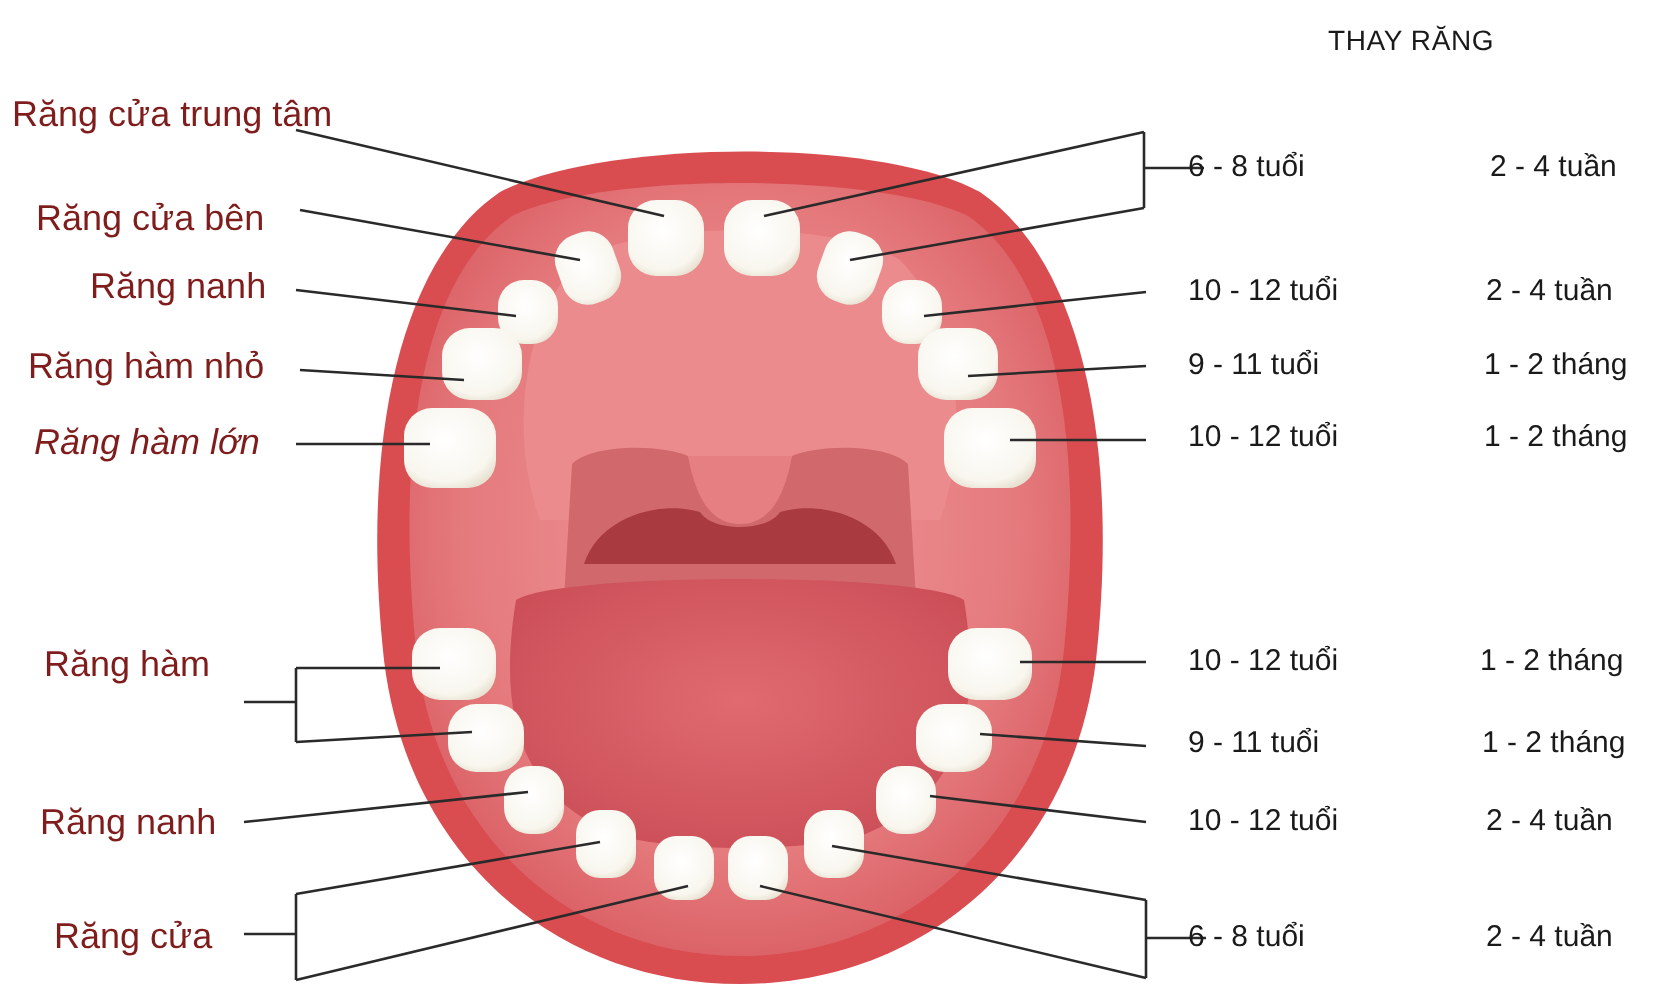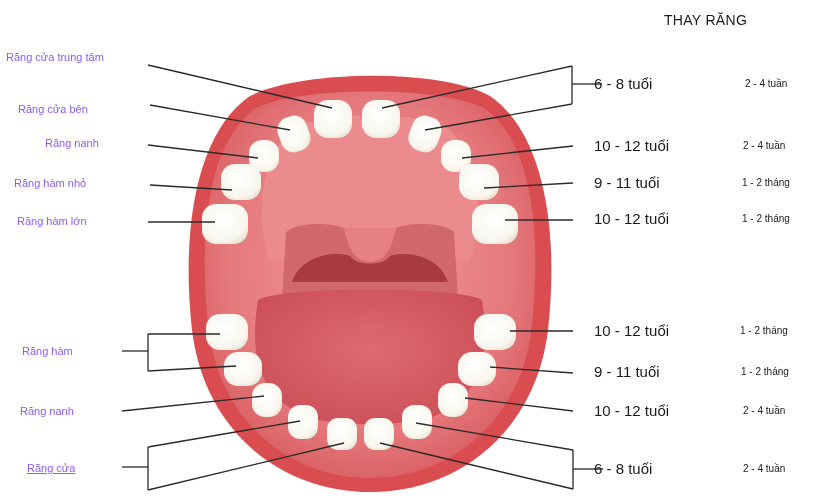--- a/index.html
+++ b/index.html
@@ -1,21 +1,21 @@
 <!DOCTYPE html>
 <html><head>
 <meta charset="utf-8">
 <style>
   html, body { margin: 0; padding: 0; background: #ffffff; }
   body { width: 840px; height: 500px; position: relative; overflow: hidden;
          font-family: "Liberation Sans", "DejaVu Sans", sans-serif; color: #1a1a1a; }
   #diagram { position: absolute; left: 0; top: 0; width: 840px; height: 440px; }
-  .lbl { position: absolute; font-size: 11px; white-space: nowrap; line-height: 18px; color: #8b5cf6; }
+  .lbl { position: absolute; font-size: 18px; white-space: nowrap; line-height: 18px; color: #7f1d1d; }
   .age { position: absolute; font-size: 15px; white-space: nowrap; line-height: 18px; width: 100px; }
-  .dur { position: absolute; font-size: 10px; white-space: nowrap; line-height: 18px; }
+  .dur { position: absolute; font-size: 15px; white-space: nowrap; line-height: 18px; }
   .title { position: absolute; left: 664px; top: 12px; font-size: 14px; letter-spacing: 0.3px; }
 </style>
 </head>
 <body>
 
 <div id="diagram">
   <svg width="840" height="500" viewBox="0 0 840 500">
     <defs>
       <radialGradient id="gumGrad" cx="50%" cy="45%" r="60%">
         <stop offset="0%" stop-color="#ef9a9c"></stop>
@@ -109,26 +109,26 @@
     </g>
   </svg>
 
   <div class="title">THAY RĂNG</div>
 
   
   <div class="lbl" style="left:6px; top:48px;">Răng cửa trung tâm</div>
   <div class="lbl" style="left:18px; top:100px;">Răng cửa bên</div>
   <div class="lbl" style="left:45px; top:134px;">Răng nanh</div>
   <div class="lbl" style="left:14px; top:174px;text-align:center;">Răng hàm nhỏ</div>
-  <div class="lbl" style="left:17px; top:212px;">Răng hàm lớn</div>
+  <div class="lbl" style="left:17px; top:212px;font-style:italic;">Răng hàm lớn</div>
 
   
-  <div class="lbl" style="left:22px; top:342px;">Răng hàm</div>
+  <div class="lbl" style="left:22px; top:323px;">Răng hàm</div>
   <div class="lbl" style="left:20px; top:402px;">Răng nanh</div>
-  <div class="lbl" style="left:27px; top:459px;text-decoration:underline;">Răng cửa</div>
+  <div class="lbl" style="left:27px; top:459px;">Răng cửa</div>
 
   
   <div class="age" style="left:594px; top:75px;">6 - 8 tuổi</div>
   <div class="dur" style="left:745px; top:75px;">2 - 4 tuần</div>
   <div class="age" style="left:594px; top:137px;">10 - 12 tuổi</div>
   <div class="dur" style="left:743px; top:137px;">2 - 4 tuần</div>
   <div class="age" style="left:594px; top:174px;">9 - 11 tuổi</div>
   <div class="dur" style="left:742px; top:174px;">1 - 2 tháng</div>
   <div class="age" style="left:594px; top:210px;">10 - 12 tuổi</div>
   <div class="dur" style="left:742px; top:210px;">1 - 2 tháng</div>

